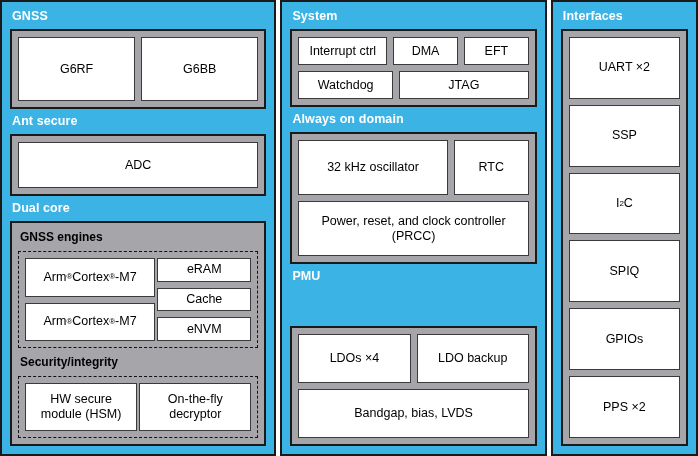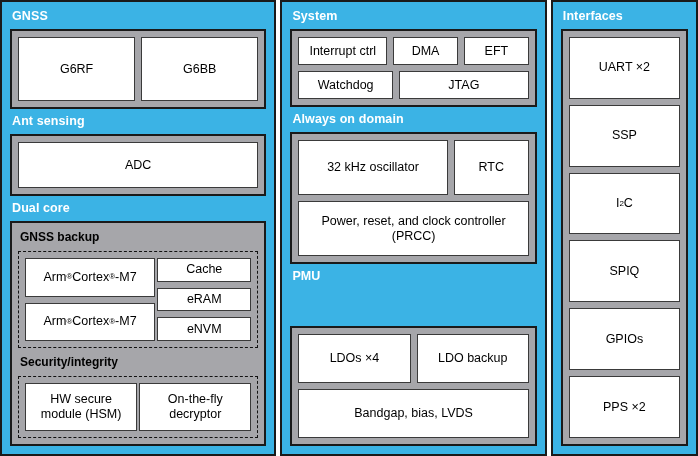--- a/index.html
+++ b/index.html
@@ -123,40 +123,40 @@
 
   <div class="panel col-left">
 
     <div class="group-title">GNSS</div>
 
     <div class="gray gnss-gray">
       <div class="blk">G6RF</div>
       <div class="blk">G6BB</div>
     </div>
 
-    <div class="group-title">Ant sensing</div>
+    <div class="group-title">Ant secure</div>
 
     <div class="gray ant-gray">
       <div class="blk">ADC</div>
     </div>
 
     <div class="group-title">Dual core</div>
 
     <div class="gray dualcore-gray">
 
-      <div class="gray-title">GNSS backup</div>
+      <div class="gray-title">GNSS engines</div>
 
       <div class="dashed engines-dashed">
         <div class="colflex engines-left">
           <div class="blk grow">Arm<sup>®</sup> Cortex<sup>®</sup>-M7</div>
           <div class="blk grow">Arm<sup>®</sup> Cortex<sup>®</sup>-M7</div>
         </div>
         <div class="colflex engines-right">
+          <div class="blk grow">eRAM</div>
           <div class="blk grow">Cache</div>
-          <div class="blk grow">eRAM</div>
           <div class="blk grow">eNVM</div>
         </div>
       </div>
 
       <div class="gray-title">Security/integrity</div>
 
       <div class="dashed sec-dashed">
         <div class="blk">HW secure module (HSM)</div>
         <div class="blk">On-the-fly decryptor</div>
       </div>

